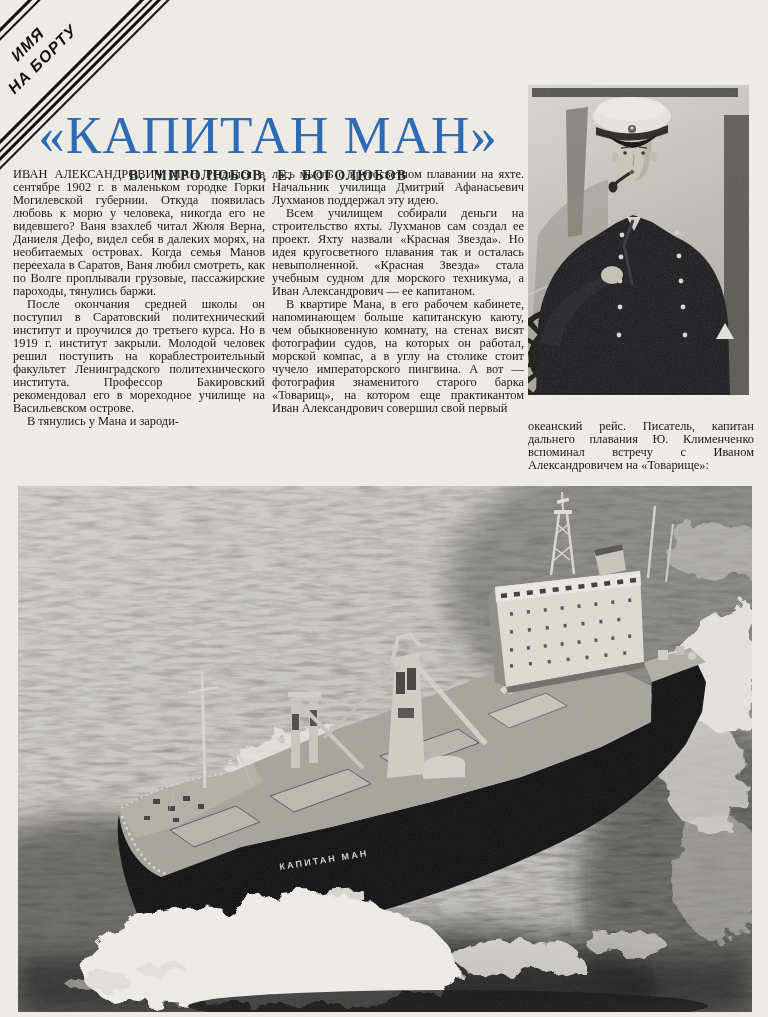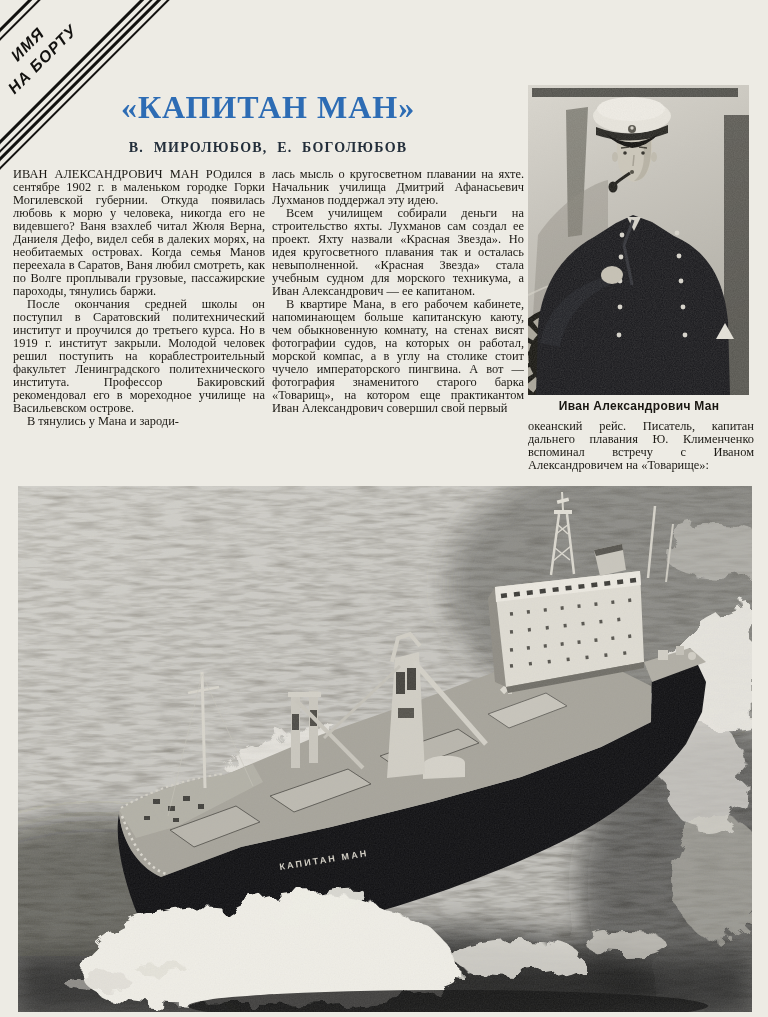--- a/index.html
+++ b/index.html
@@ -11,22 +11,22 @@
           transform-origin:0 0;}
   #stripe-a{top:58px;}
   #stripe-b{top:170px;}
   #stripe-c{top:187px;}
   .ribbon-text{position:absolute;left:-40px;top:97px;width:170px;transform:rotate(-45deg);
                transform-origin:0 0;text-align:center;font-family:"Liberation Sans",sans-serif;
                font-style:italic;font-weight:bold;font-size:16px;line-height:21px;color:#12110f;
                letter-spacing:1px;}
   
   .header{position:absolute;left:14px;top:84px;width:508px;text-align:center;}
-  .title{font-size:32px;line-height:46px;font-weight:bold;color:#2d6cb4;letter-spacing:1px;
-         white-space:nowrap;}
+  .title{font-size:53px;line-height:46px;font-weight:normal;color:#2d6cb4;letter-spacing:1px;
+         white-space:nowrap;margin-top:28px;}
   .byline{margin-top:10px;font-size:14px;font-weight:bold;color:#232e3a;letter-spacing:1.2px;
           word-spacing:5px;}
   
   .col{position:absolute;top:168px;width:252px;height:316px;overflow:hidden;}
   #col1{left:13px;}
   #col2{left:272px;}
   #col3{left:528px;top:420px;width:226px;height:64px;}
   .col p{margin:0;font-size:12.4px;line-height:13px;text-align:justify;color:#1b1914;
          hyphens:auto;-webkit-hyphens:auto;}
   .col p.ind{text-indent:14px;}
@@ -136,21 +136,20 @@
             <circle cx="153" cy="196" r="2.4"></circle>
             <circle cx="155" cy="222" r="2.4"></circle>
             <circle cx="157" cy="250" r="2.4"></circle>
         </g>
         <ellipse cx="84" cy="190" rx="11" ry="9" fill="#c6c1b4"></ellipse>
         <path d="M188,254 L206,254 L197,238 Z" fill="#e6e3da"></path>
       </g>
       <rect width="221" height="310" filter="url(#pgrain)" opacity="0.22"></rect>
     </svg>
   </div>
-  <div class="caption">Иван Александрович Ман</div>
 
   <div class="shipphoto">
     <svg viewBox="0 0 734 526" width="734" height="526">
       <defs>
         <filter id="sgrain" x="0" y="0" width="100%" height="100%">
           <feTurbulence type="fractalNoise" baseFrequency="0.8" numOctaves="2" stitchTiles="stitch"></feTurbulence>
           <feColorMatrix type="matrix" values="0 0 0 0 0.5  0 0 0 0 0.5  0 0 0 0 0.47  0 0 0 0.8 0"></feColorMatrix>
         </filter>
         <filter id="waves" x="0" y="0" width="100%" height="100%">
           <feTurbulence type="fractalNoise" baseFrequency="0.035 0.22" numOctaves="3" seed="7" stitchTiles="stitch"></feTurbulence>

